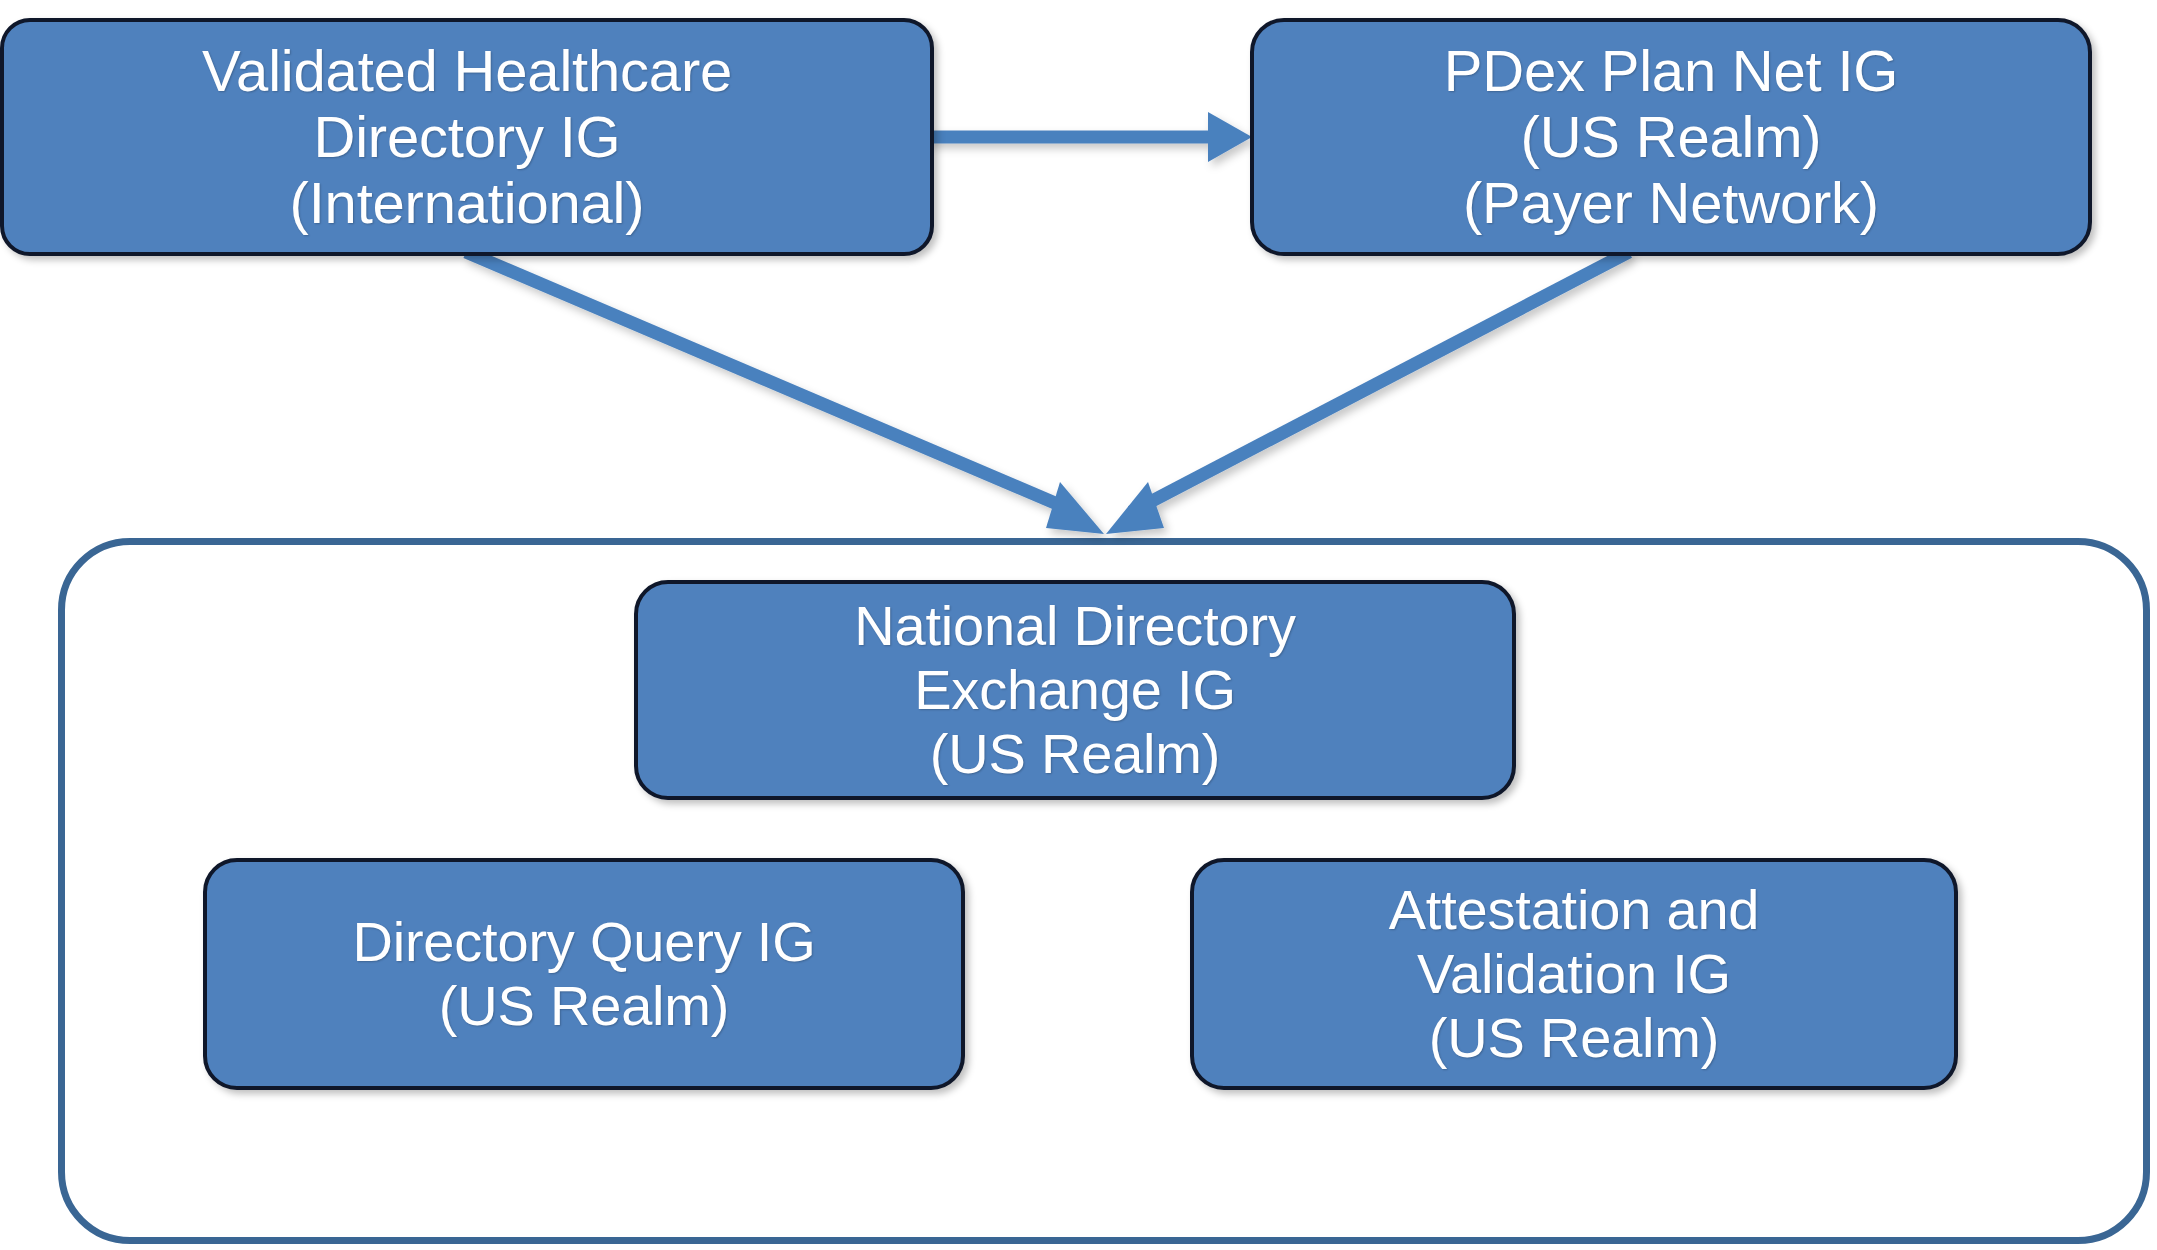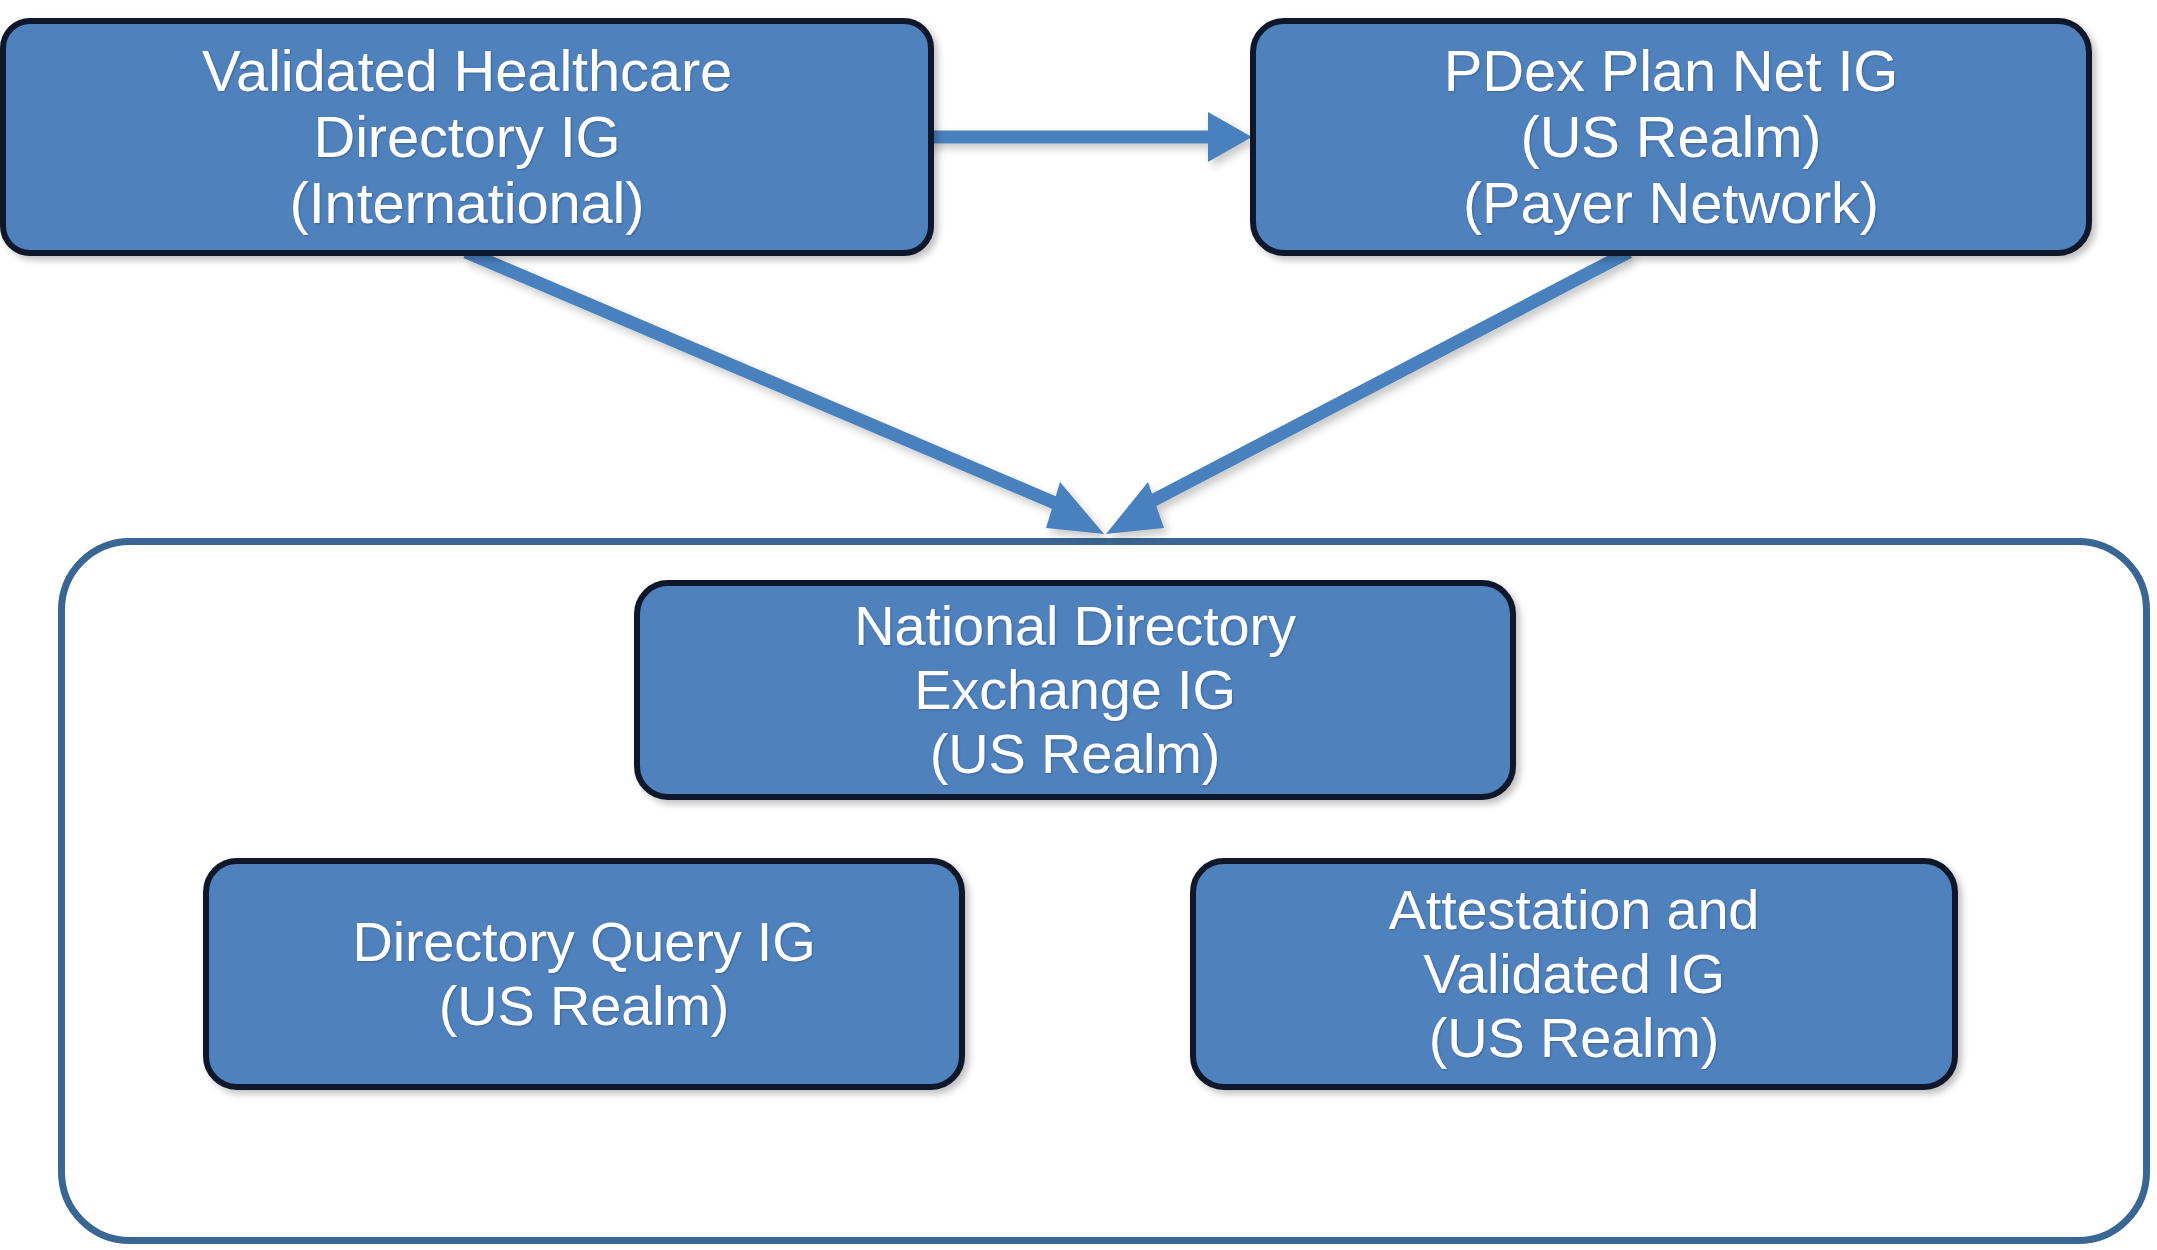--- a/index.html
+++ b/index.html
@@ -16,21 +16,21 @@
     height: 1250px;
     background: #ffffff;
     overflow: hidden;
   }
 
   
   .box {
     position: absolute;
     box-sizing: border-box;
     background: #4F81BD;
-    border: 6px solid #0f172a;
+    border: 4px solid #0f172a;
     border-radius: 34px;
     display: flex;
     align-items: center;
     justify-content: center;
     box-shadow: 4px 4px 7px rgba(0,0,0,0.25);
     z-index: 5;
   }
   .box .label {
     color: #FFFFFF;
     text-align: center;
@@ -128,17 +128,17 @@
 (US Realm)</span>
   </div>
 
   <div class="box" id="box-directory-query">
     <span class="label">Directory Query IG
 (US Realm)</span>
   </div>
 
   <div class="box" id="box-attestation">
     <span class="label">Attestation and
-Validated IG
+Validation IG
 (US Realm)</span>
   </div>
 
 </div>
 
 </body></html>

